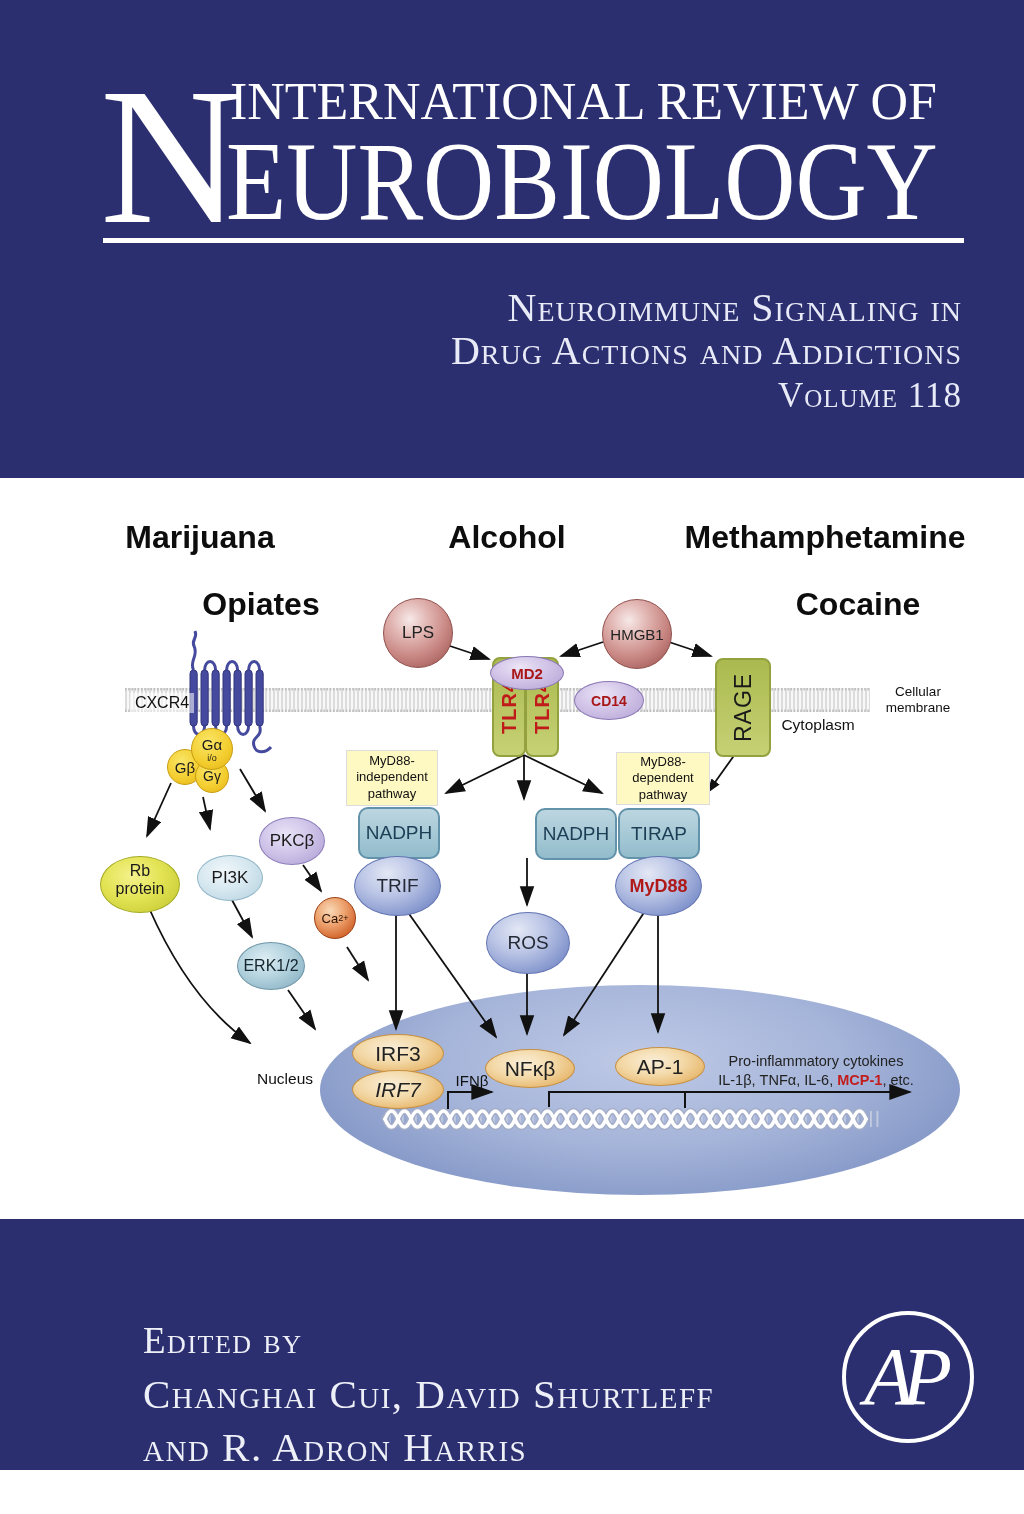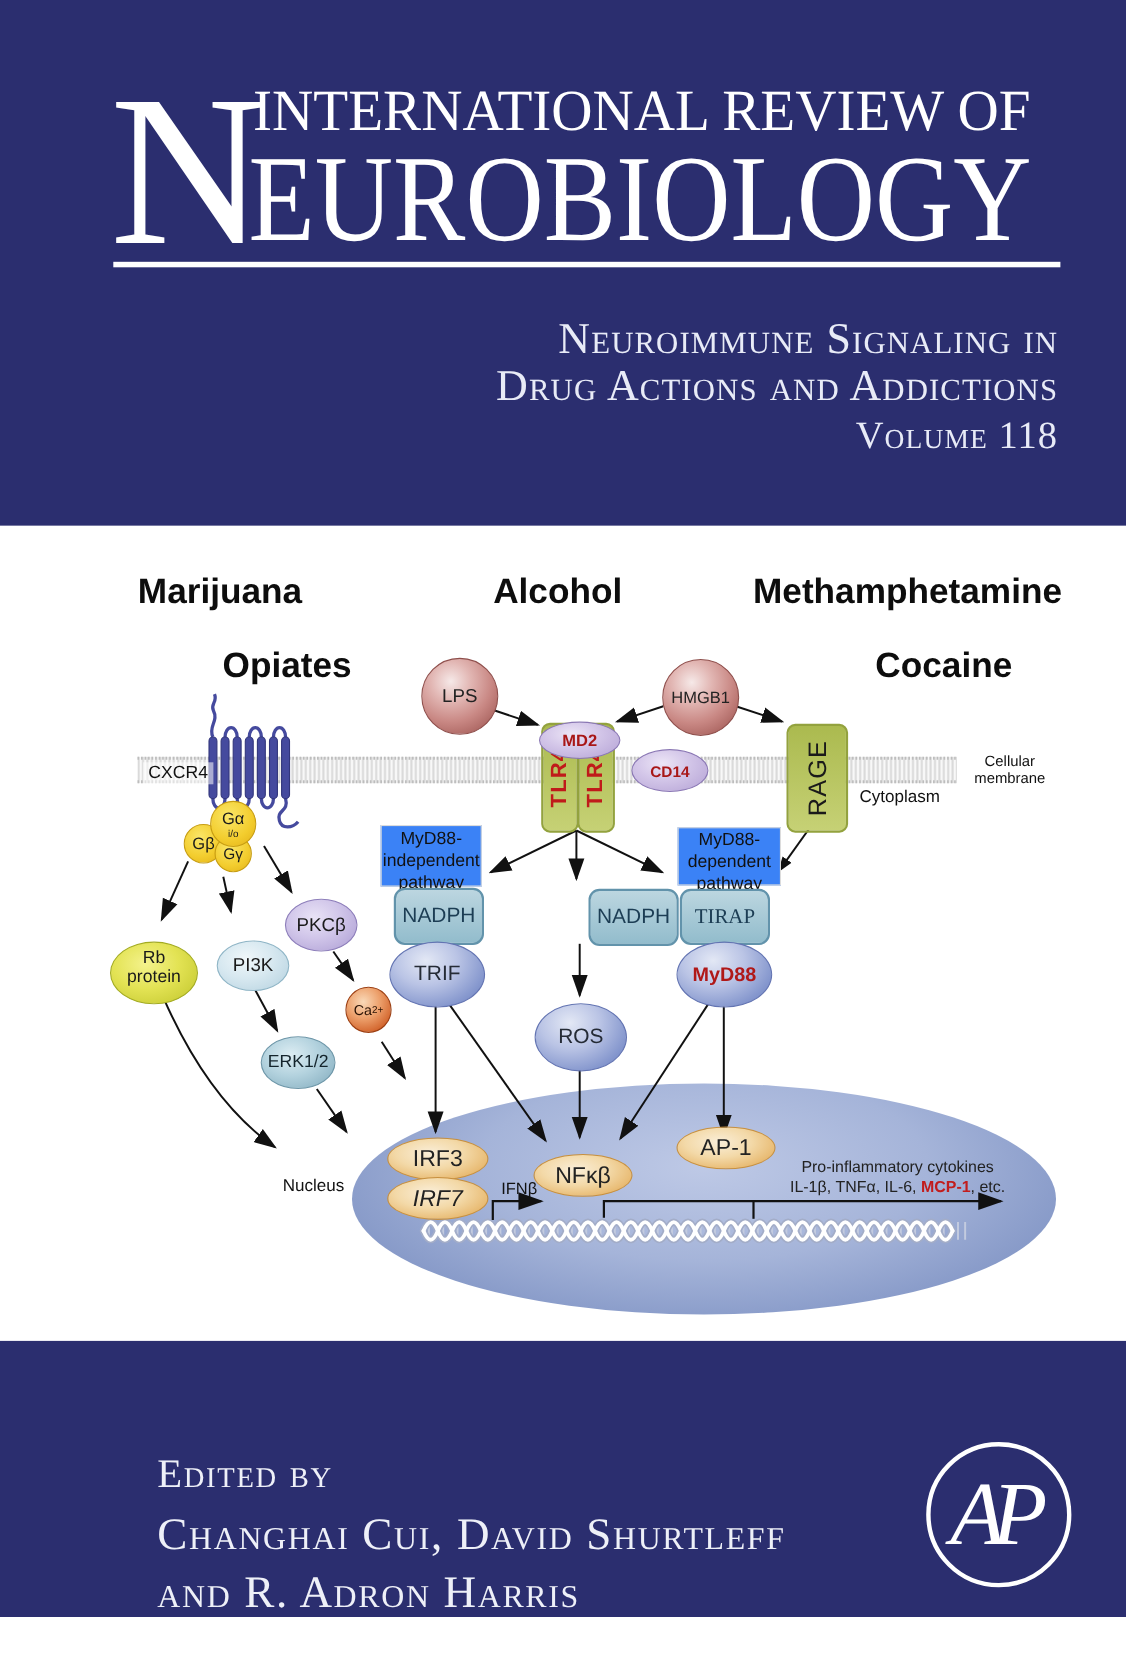--- a/index.html
+++ b/index.html
@@ -39,21 +39,21 @@
         background:linear-gradient(#c6d175,#abba4f);}
   .vtext{writing-mode:vertical-rl;transform:rotate(180deg);letter-spacing:1px;}
   .bluebox{border:2px solid #6293ab;border-radius:10px;color:#1c3d54;font-size:19px;
         background:linear-gradient(#bcd6e0,#92bccc);}
   .bluell{border-radius:50%;border:1px solid #6374b2;color:#252b36;font-size:19px;
         background:radial-gradient(ellipse at 38% 28%,#e3e8f5 0%,#bac4e5 38%,#8496cd 75%,#6d80be 100%);}
   .orangell{border-radius:50%;border:1px solid #c79040;color:#222;font-size:21px;
         background:radial-gradient(ellipse at 42% 36%,#faeed8 0%,#f3d9a8 42%,#e9bd77 72%,#d99f47 100%);}
   .yellowc{border-radius:50%;border:1.5px solid #c79d12;color:#1a1a1a;
         background:radial-gradient(circle at 40% 32%,#fae668 0%,#f3cd2e 58%,#e2b016 100%);flex-direction:column;}
-  .whitebox{background:#3b82f6;border:1px solid #dcdcdc;color:#111;font-size:16px;
+  .whitebox{background:#fef9c3;border:1px solid #dcdcdc;color:#111;font-size:13px;
         line-height:1.25;z-index:3;}
   .nucleus{position:absolute;left:320px;top:507px;width:640px;height:210px;border-radius:50%;
         z-index:1;background:radial-gradient(ellipse at 50% 36%,#bec9e6 0%,#a5b4d9 45%,#8598c7 78%,#7389bb 100%);}
   svg.lines{position:absolute;left:0;top:0;z-index:2;}
 
   
   .edited{position:absolute;font-family:"Liberation Serif",serif;font-variant:small-caps;
         color:#eef0f8;letter-spacing:1.5px;white-space:nowrap;}
   .aplogo{position:absolute;left:842px;top:92px;width:124px;height:124px;border:4px solid #fff;
         border-radius:50%;display:flex;align-items:center;justify-content:center;}
@@ -195,21 +195,21 @@
       <div>pathway</div>
     </div>
     <div class="node whitebox" style="left:616px;top:274px;width:92px;height:50px;display:block;padding-top:1px;">
       <div>MyD88-</div>
       <div>dependent</div>
       <div>pathway</div>
     </div>
 
     <div class="node bluebox" style="left:358px;top:329px;width:78px;height:48px;">NADPH</div>
     <div class="node bluebox" style="left:487px;top:330px;width:78px;height:48px;margin-left:48px;">NADPH</div>
-    <div class="node bluebox" style="left:618px;top:330px;width:78px;height:47px;font-family:Liberation Serif, serif;">TIRAP</div>
+    <div class="node bluebox" style="left:618px;top:330px;width:78px;height:47px;">TIRAP</div>
 
     <div class="node bluell" style="left:354px;top:378px;width:85px;height:58px;">TRIF</div>
     <div class="node bluell" style="left:615px;top:378px;width:85px;height:58px;font-weight:700;color:#b01818;font-size:18px;">MyD88</div>
     <div class="node bluell" style="left:486px;top:434px;width:82px;height:60px;">ROS</div>
 
     <div class="node ell" style="left:100px;top:378px;width:78px;height:50px;font-size:16px;line-height:1.1;color:#1a1a1a;display:block;padding-top:5px;border:1px solid #a3ab22;background:radial-gradient(ellipse at 40% 35%,#f4f28c 0%,#e3e354 45%,#bfc42a 100%);">
       <div>Rb</div>
       <div>protein</div>
     </div>
     <div class="node ell" style="left:197px;top:377px;width:64px;height:44px;font-size:17px;color:#1a1a1a;border:1px solid #8fb5c6;background:radial-gradient(ellipse at 40% 35%,#f0f7fa 0%,#d7e8f0 45%,#b3d0de 100%);">PI3K</div>
@@ -217,21 +217,21 @@
     <div class="node ell" style="left:314px;top:419px;width:40px;height:40px;font-size:13px;color:#2a1204;border:1px solid #9c3f12;background:radial-gradient(circle at 38% 32%,#f9d9b8 0%,#eda26e 40%,#d2642c 78%,#b84e1a 100%);">
       <span>Ca</span>
         <sup style="font-size:9px;">2+</sup>
     </div>
     <div class="node ell" style="left:237px;top:464px;width:66px;height:46px;font-size:16px;color:#14242c;border:1px solid #6d96a8;background:radial-gradient(ellipse at 40% 35%,#ddedf3 0%,#b3d2de 45%,#7fa9bb 100%);">ERK1/2</div>
 
     <div class="node" style="left:240px;top:592px;width:90px;height:18px;font-size:15.5px;color:#111;">Nucleus</div>
     <div class="node orangell" style="left:352px;top:556px;width:90px;height:37px;">IRF3</div>
     <div class="node orangell" style="left:352px;top:592px;width:90px;height:37px;font-style:italic;">IRF7</div>
     <div class="node orangell" style="left:485px;top:571px;width:88px;height:37px;">NFκβ</div>
-    <div class="node orangell" style="left:615px;top:546px;width:88px;height:37px;">AP-1</div>
+    <div class="node orangell" style="left:615px;top:569px;width:88px;height:37px;">AP-1</div>
     <div class="node" style="left:446px;top:593px;width:52px;height:18px;font-size:15px;color:#111;">IFNβ</div>
     <div class="node" style="left:704px;top:574px;width:224px;height:38px;font-size:14.5px;line-height:19px;color:#222;display:block;text-align:center;">
       <div>Pro-inflammatory cytokines</div>
       <div><span>IL-1β, TNFα, IL-6, </span><span style="color:#c21d1d;font-weight:700;">MCP-1</span><span>, etc.</span></div>
     </div>
   </div>
 
   <div class="band bottom">
     <div class="edited" style="left:143px;top:100px;font-size:37px;">Edited by</div>
     <div class="edited" style="left:143px;top:151px;font-size:41px;">Changhai Cui, David Shurtleff</div>

